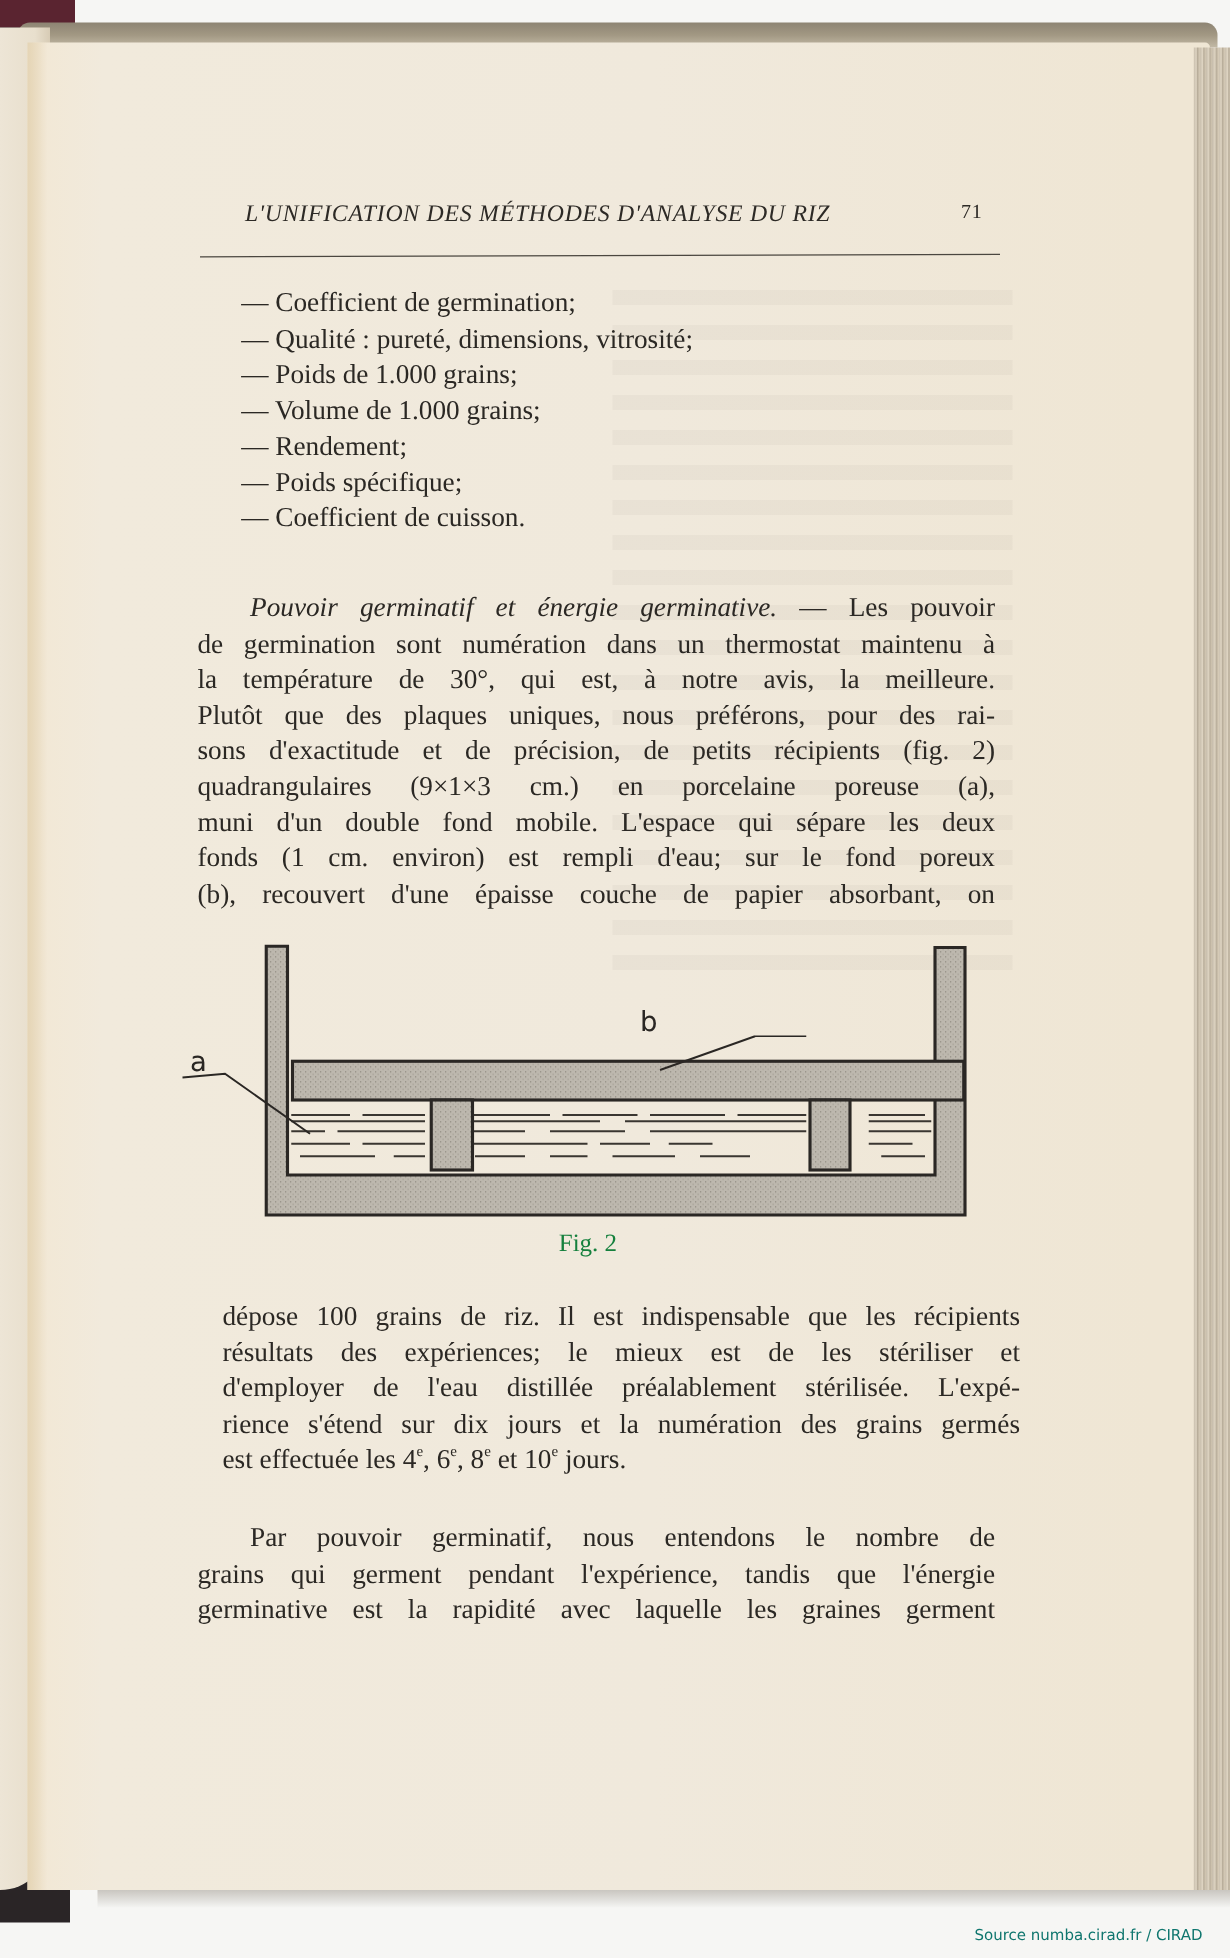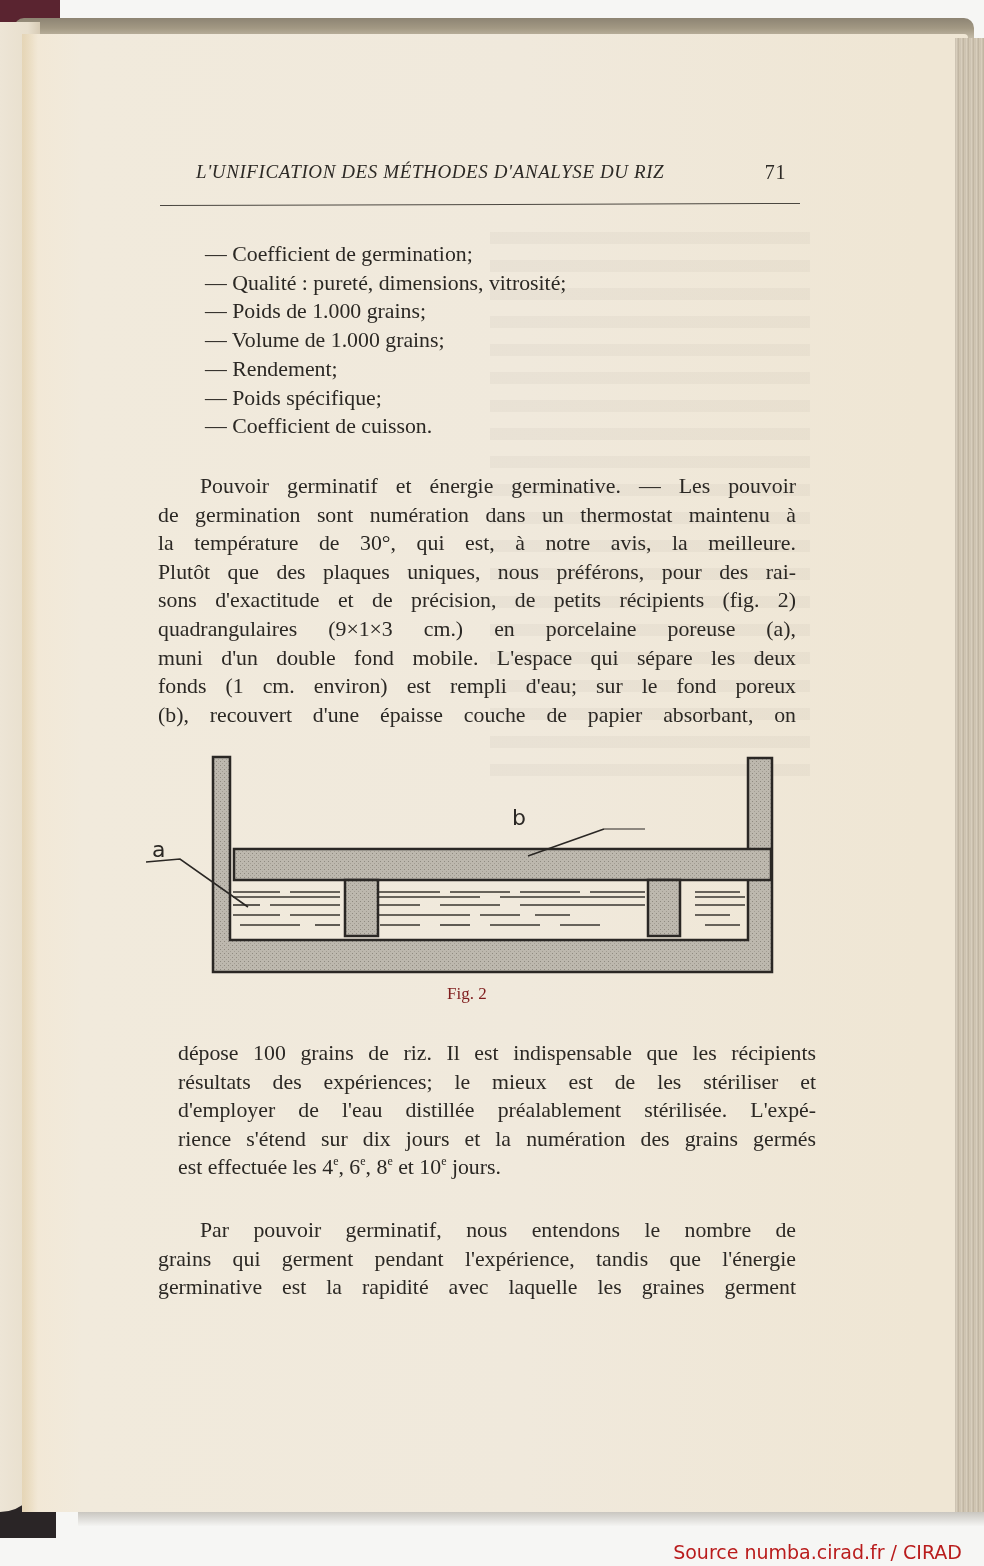--- a/index.html
+++ b/index.html
@@ -38,58 +38,58 @@
   .page-edges {
     position: absolute; left: 955px; top: 38px; width: 29px; height: 1474px;
     background: repeating-linear-gradient(to right, #c9bfae 0px, #ddd3c1 2px, #b9ae9b 3px, #d8cdb9 5px);
   }
   .page-bottom-shadow {
     position: absolute; left: 78px; top: 1512px; width: 906px; height: 14px;
     background: linear-gradient(to bottom, #c9c6c0, #f4f4f2);
   }
   .source-credit {
     position: absolute; right: 22px; top: 1541px;
-    font-family: "DejaVu Sans", sans-serif; font-size: 19px; color: #b91c1c;
+    font-family: "DejaVu Sans", sans-serif; font-size: 12px; color: #0f766e;
   }
 
   .running-head {
     position: absolute; left: 196px; top: 161px; width: 590px;
     font-style: italic; font-size: 19px; letter-spacing: 0.6px; color: #2d2a26;
     display: flex; justify-content: space-between;
   }
-  .running-head .folio { font-style: normal; font-size: 20px; }
+  .running-head .folio { font-style: normal; font-size: 16px; }
   .head-rule {
     position: absolute; left: 160px; top: 204px; width: 640px; height: 1px;
     background: #4b4740; transform: rotate(-0.18deg);
   }
 
   .text { color: #2b2824; font-size: 21.8px; }
   .list {
-    position: absolute; left: 193px; top: 228px; margin: 12px; padding: 0; list-style: none;
+    position: absolute; left: 193px; top: 228px; margin: 0; padding: 0; list-style: none;
     line-height: 28.7px;
   }
   .para {
     position: absolute; left: 158px; width: 638px; margin: 0;
     line-height: 28.6px; text-align: justify; text-align-last: auto;
   }
   .para .line { display: block; text-align: justify; text-align-last: justify; white-space: nowrap; }
   .para .line.last { text-align-last: left; }
   .indent { padding-left: 42px; }
-  .it { }
+  .it { font-style: italic; }
   sup { font-size: 12px; vertical-align: 9px; line-height: 0; }
 
   .ghost {
     position: absolute; color: rgba(90,80,70,0.10); font-size: 19px; line-height: 28px;
   }
 
   .figure {
     position: absolute; left: 140px; top: 725px; width: 700px; height: 260px;
   }
   .fig-caption {
-    position: absolute; left: 447px; top: 984px; font-size: 17px; color: #7f1d1d;
+    position: absolute; left: 447px; top: 984px; font-size: 20px; color: #15803d;
   }
 </style>
 </head>
 <body>
 
 <div class="book-cover-left"></div>
 <div class="book-cover-top"></div>
 <div class="top-rim"></div>
 <div class="prev-page-edge"></div>
 <div class="page"></div>

